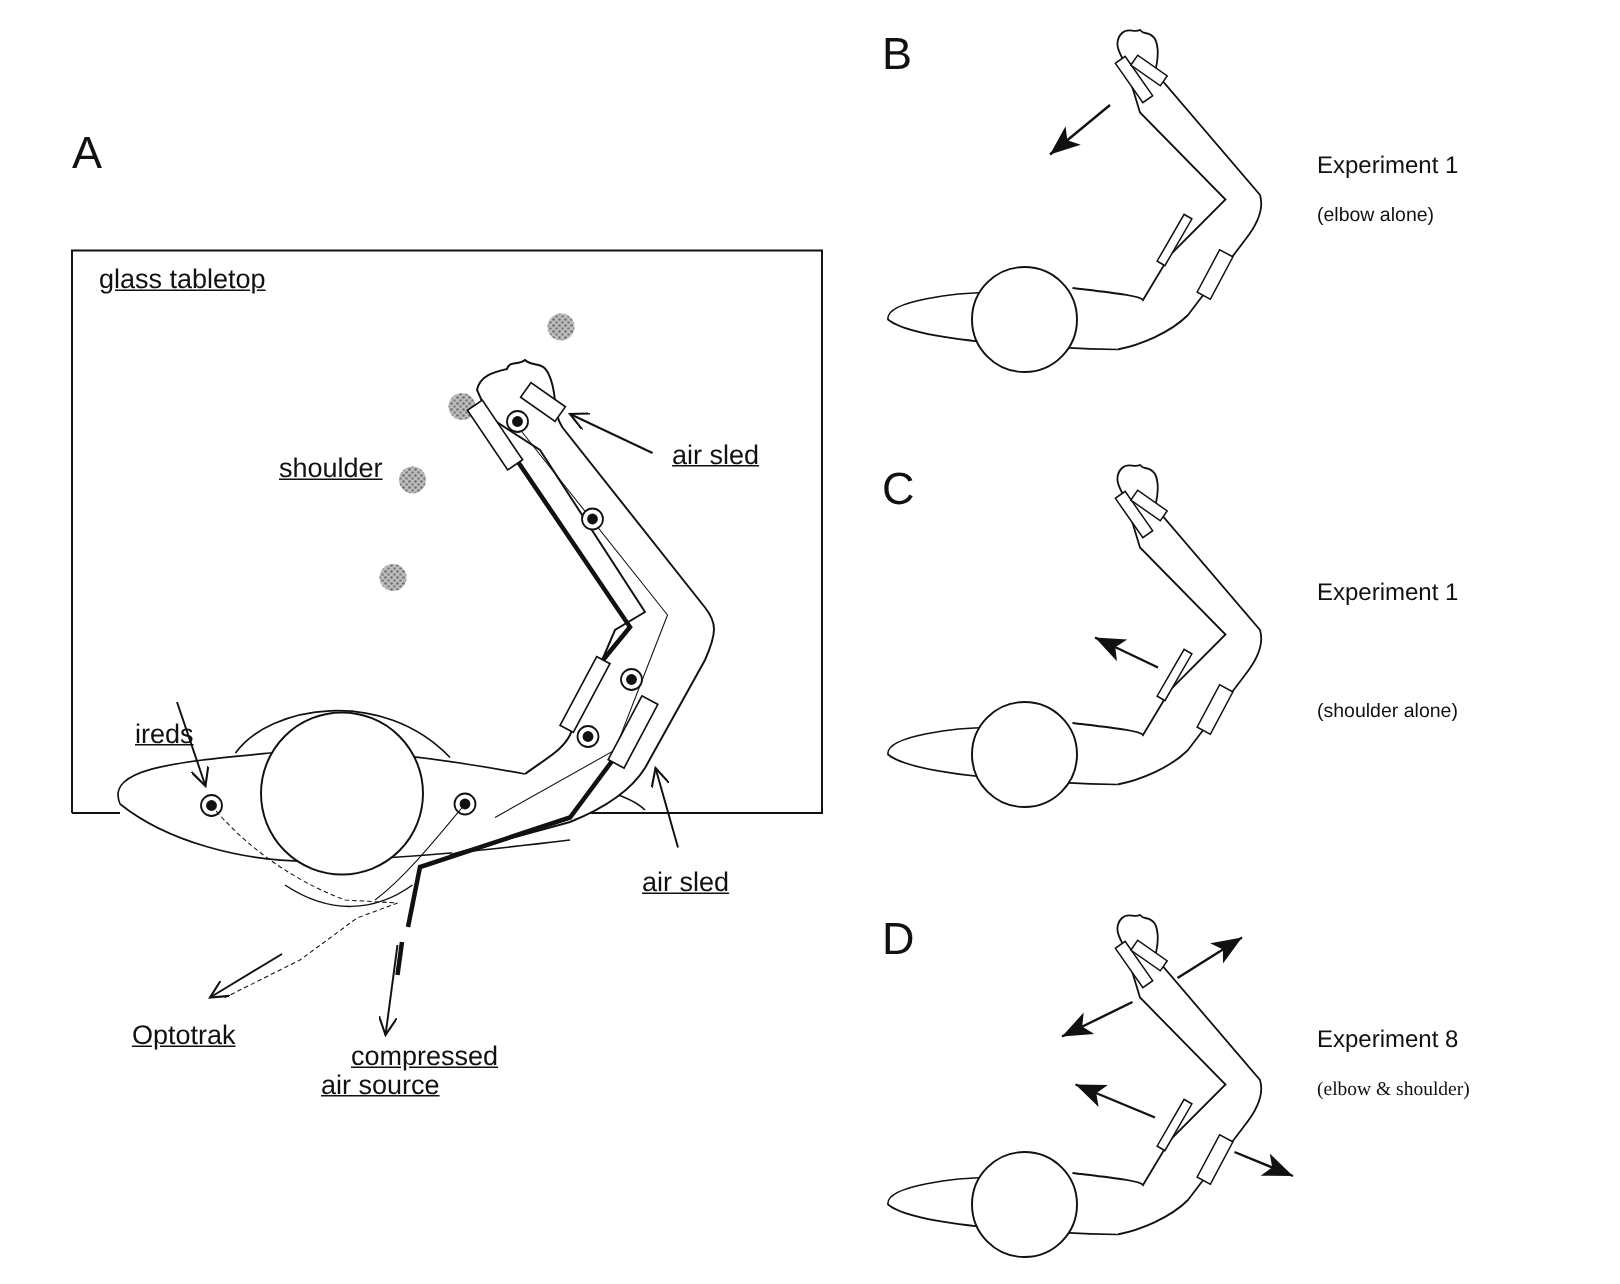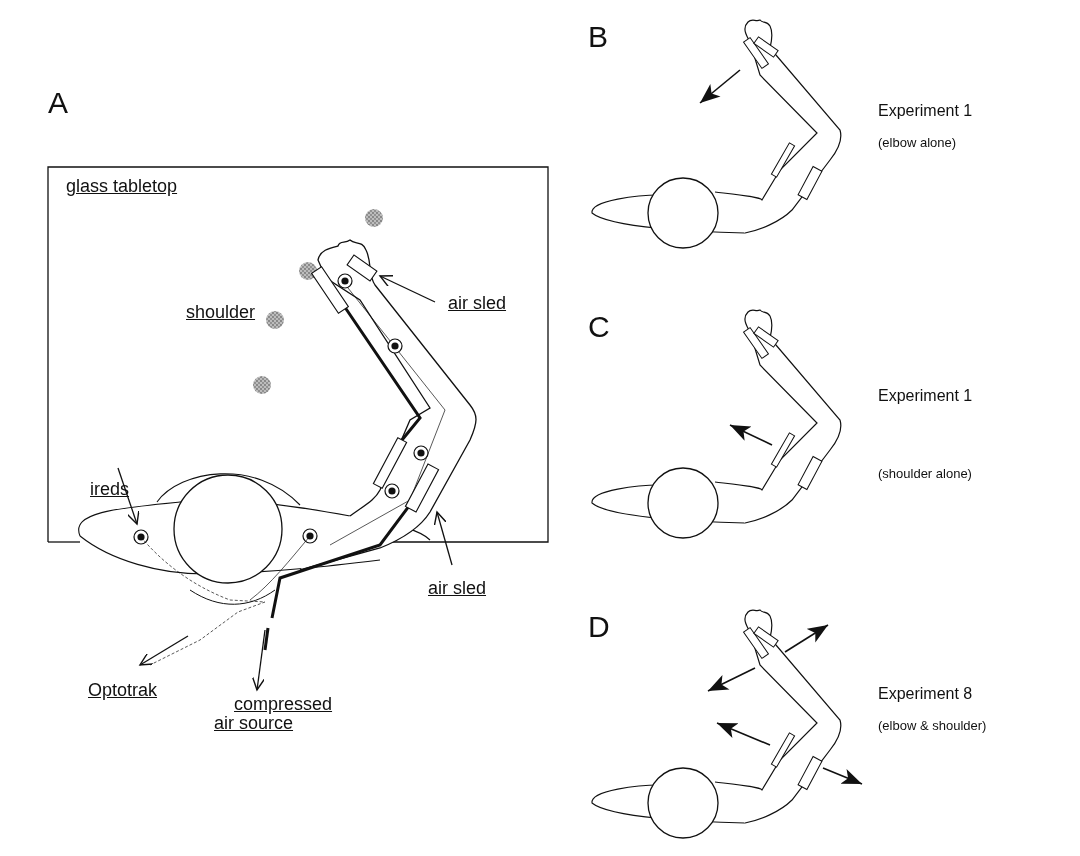--- a/index.html
+++ b/index.html
@@ -118,13 +118,13 @@
 <div class="lbl panel" style="left:588px; top:20px;">B</div>
 <div class="lbl t20" style="left:878px; top:102px;">Experiment 1</div>
 <div class="lbl t17" style="left:878px; top:136px;">(elbow alone)</div>
 
 <div class="lbl panel" style="left:588px; top:310px;">C</div>
 <div class="lbl t20" style="left:878px; top:387px;">Experiment 1</div>
 <div class="lbl t17" style="left:878px; top:439px;margin-top:28px;">(shoulder alone)</div>
 
 <div class="lbl panel" style="left:588px; top:610px;">D</div>
 <div class="lbl t20" style="left:878px; top:685px;">Experiment 8</div>
-<div class="lbl t17" style="left:878px; top:719px;">(elbow &amp; shoulder)</div>
+<div class="lbl t17" style="left:878px; top:719px;font-family:Liberation Serif, serif;">(elbow &amp; shoulder)</div>
 
 </body></html>

